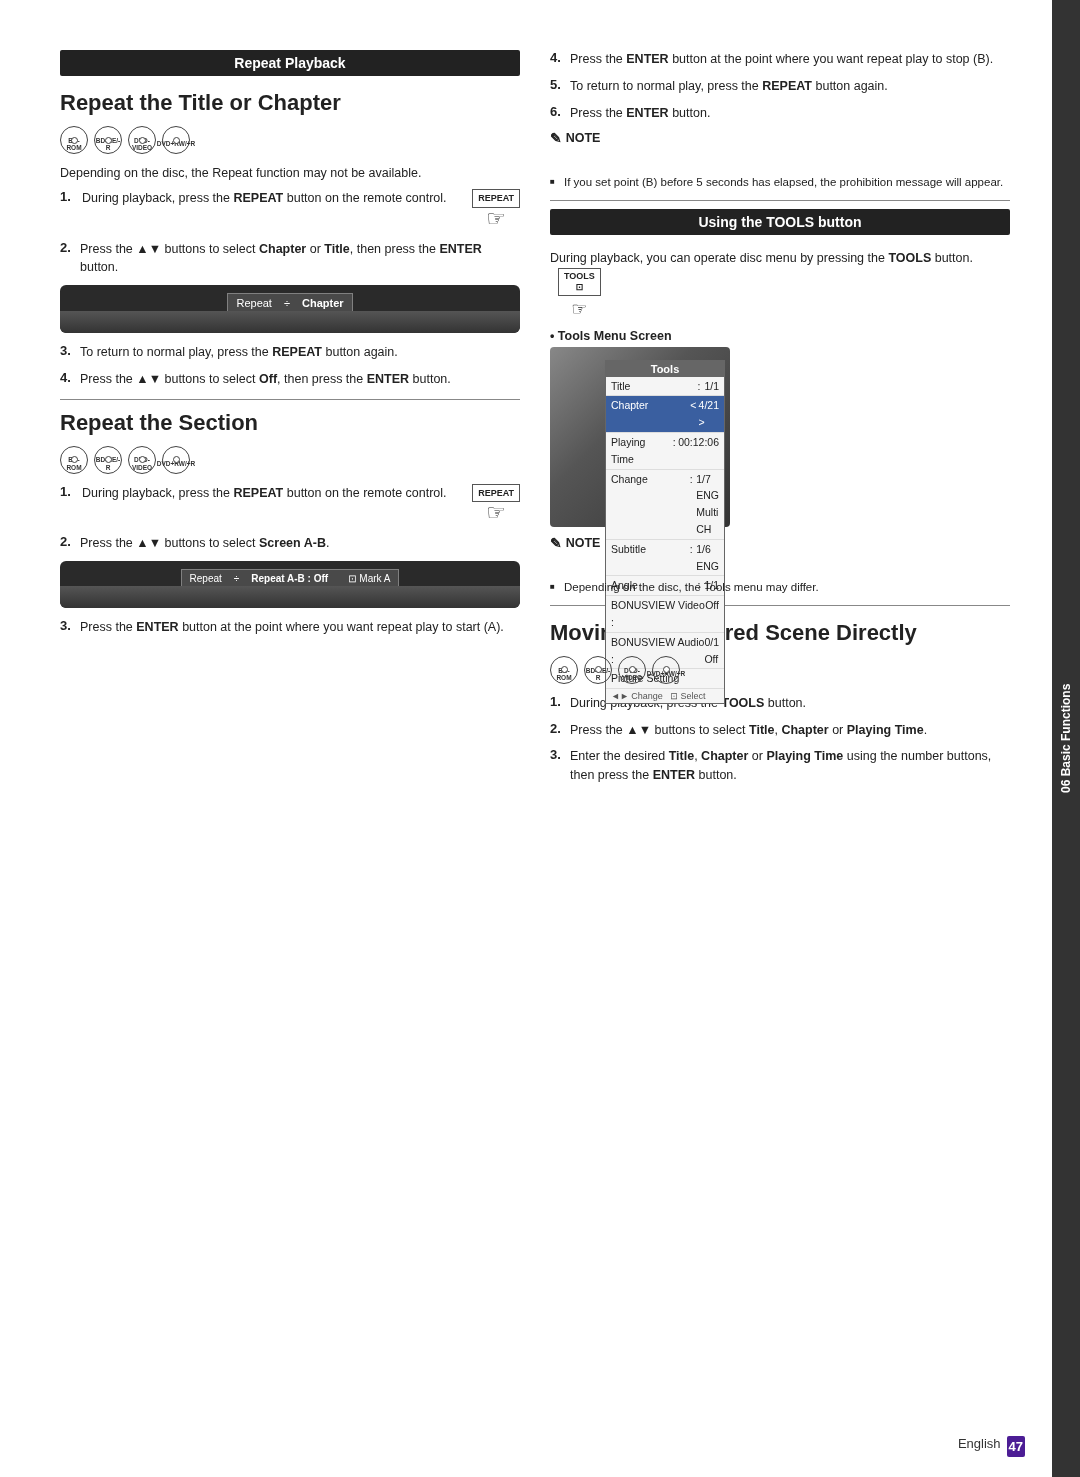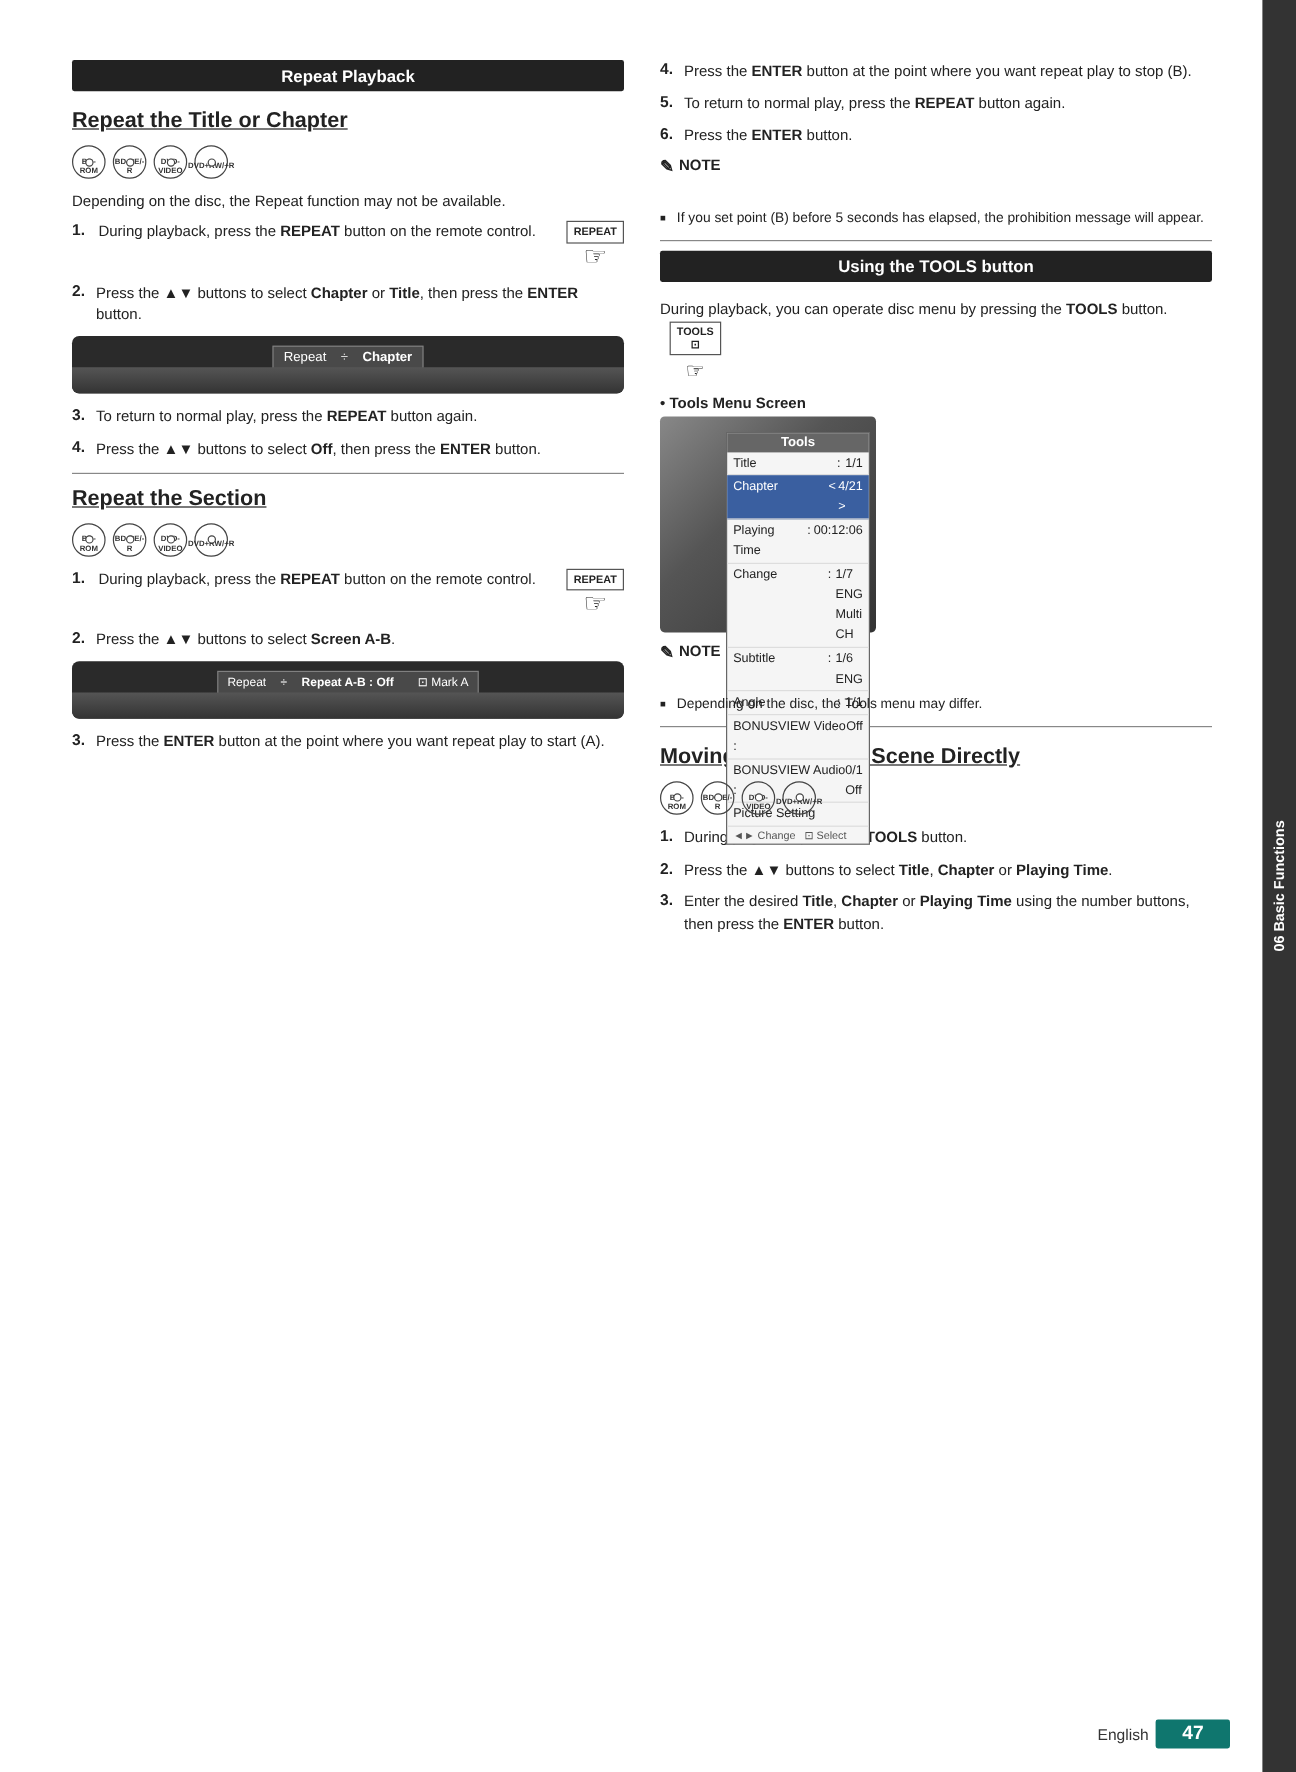--- a/index.html
+++ b/index.html
@@ -60,25 +60,24 @@
       color: #fff;
       text-align: center;
       padding: 5px 10px;
       font-size: 14px;
       font-weight: bold;
       margin-bottom: 14px;
       border-radius: 2px;
     }
 
     .section-title {
-      font-size: 18px;
+      font-size: 22px;
       font-weight: bold;
       margin-bottom: 10px;
       margin-top: 10px;
-      text-decoration: underline;
     }
 
     .disc-icons {
       display: flex;
       gap: 6px;
       margin-bottom: 10px;
       align-items: center;
     }
 
     .disc-icon {
@@ -265,30 +264,30 @@
       display: inline-block;
     }
 
     .page-footer {
       position: absolute;
       bottom: 20px;
       right: 55px;
       font-size: 13px;
       color: #333;
       display: flex;
-      align-items: center;
+      align-items: flex-start;
       gap: 6px;
     }
 
     .page-num {
-      background: #0f766e;
+      background: #4c1d95;
       color: #fff;
-      font-size: 16px;
-      font-weight: bold;
-      padding: 3px 22px;
+      font-size: 13px;
+      font-weight: bold;
+      padding: 3px 2px;
       border-radius: 2px;
     }
 
     .separator-line {
       border-top: 1.5px solid #888;
       margin: 10px 0 8px;
     }
 
     .tools-menu-label {
       font-size: 12.5px;

